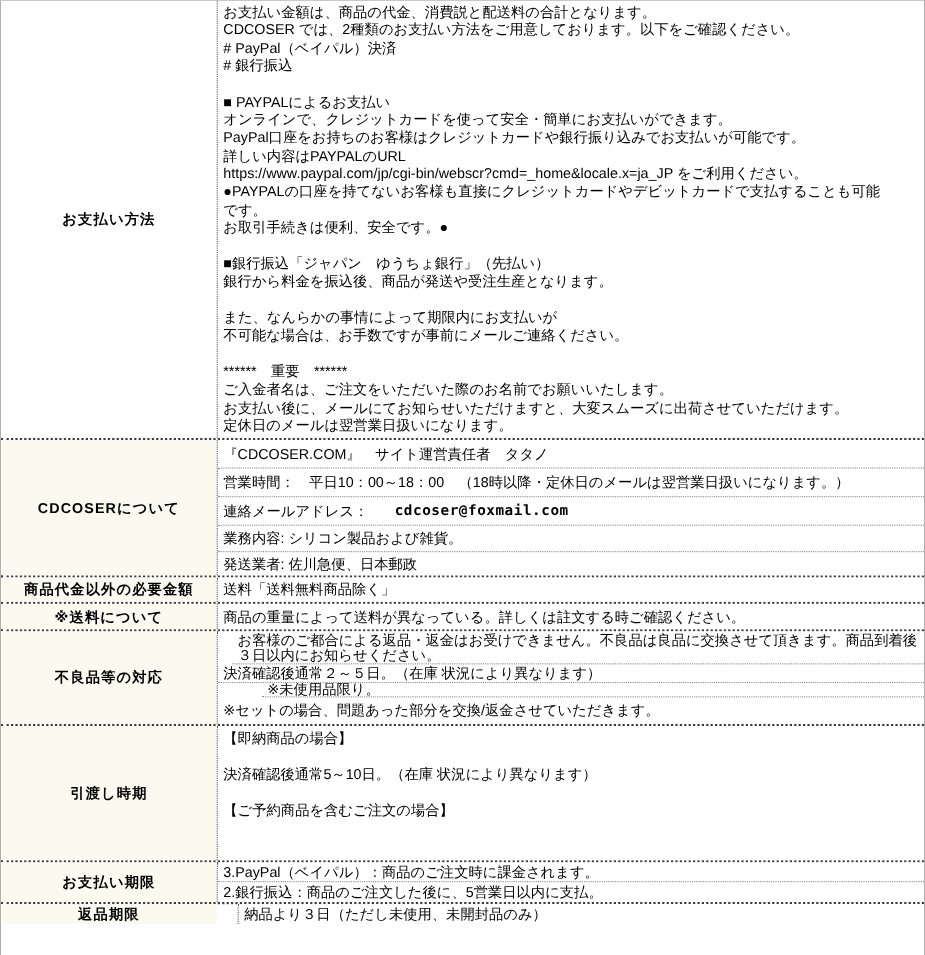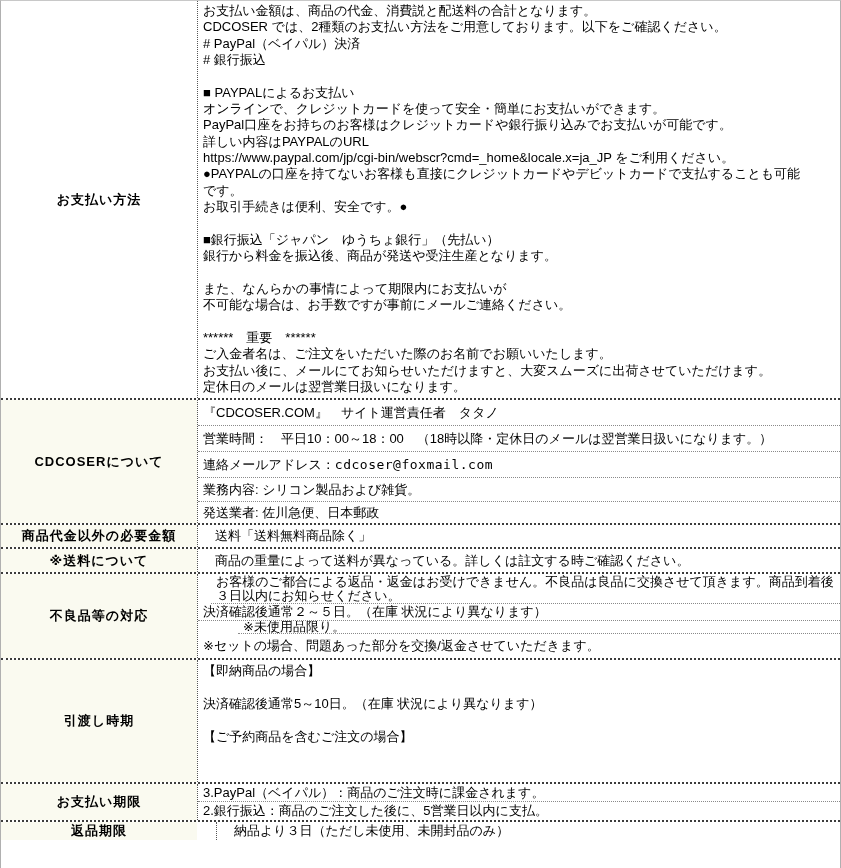--- a/index.html
+++ b/index.html
@@ -46,21 +46,21 @@
     letter-spacing:1px;
     padding:0 4px;
   }
   .row.payment .hcell{background:var(--row1_header_bg);}
   .ccell{
     flex:1 1 auto;
     min-width:0;
     border-left:1px dotted #555;
     background:var(--bg);
   }
-  .ccell.single{display:flex;align-items:center;padding:0 4px 0 17px;}
+  .ccell.single{display:flex;align-items:center;padding:0 4px 0 5px;}
   .lines{padding:2px 4px 0 5px;}
   .line{line-height:16.35px;white-space:pre-wrap;min-height:16.35px;}
   .row.payment{height:397px;}
   .row.delivery .lines{padding-top:3px;}
   .row.delivery .line{line-height:16.6px;min-height:16.6px;}
   .subcol{display:flex;flex-direction:column;}
   .subrow{
     display:flex;
     align-items:center;
     padding:0 4px 0 5px;
@@ -76,22 +76,23 @@
   .h24{height:24px;}
   .h26{height:26px;}
   .h30{height:30px;}
   .row.h24r{height:24px;}
   .row.h25r{height:25px;}
   .row.h20r{height:20px;gap:19px;}
   .row.h18r{height:18px;margin-top:32px;}
   .row.h122r .ccell{height:122px;}
   .email{
     font-family:"DejaVu Sans Mono","Liberation Mono",monospace;
-    font-weight:normal;
+    font-weight:bold;
     letter-spacing:0.5px;
+    margin-left:24px;
   }
 </style>
 </head>
 <body>
 
 <div class="page">
 
   <section class="row payment">
     <div class="hcell">お支払い方法</div>
     <div class="ccell">

